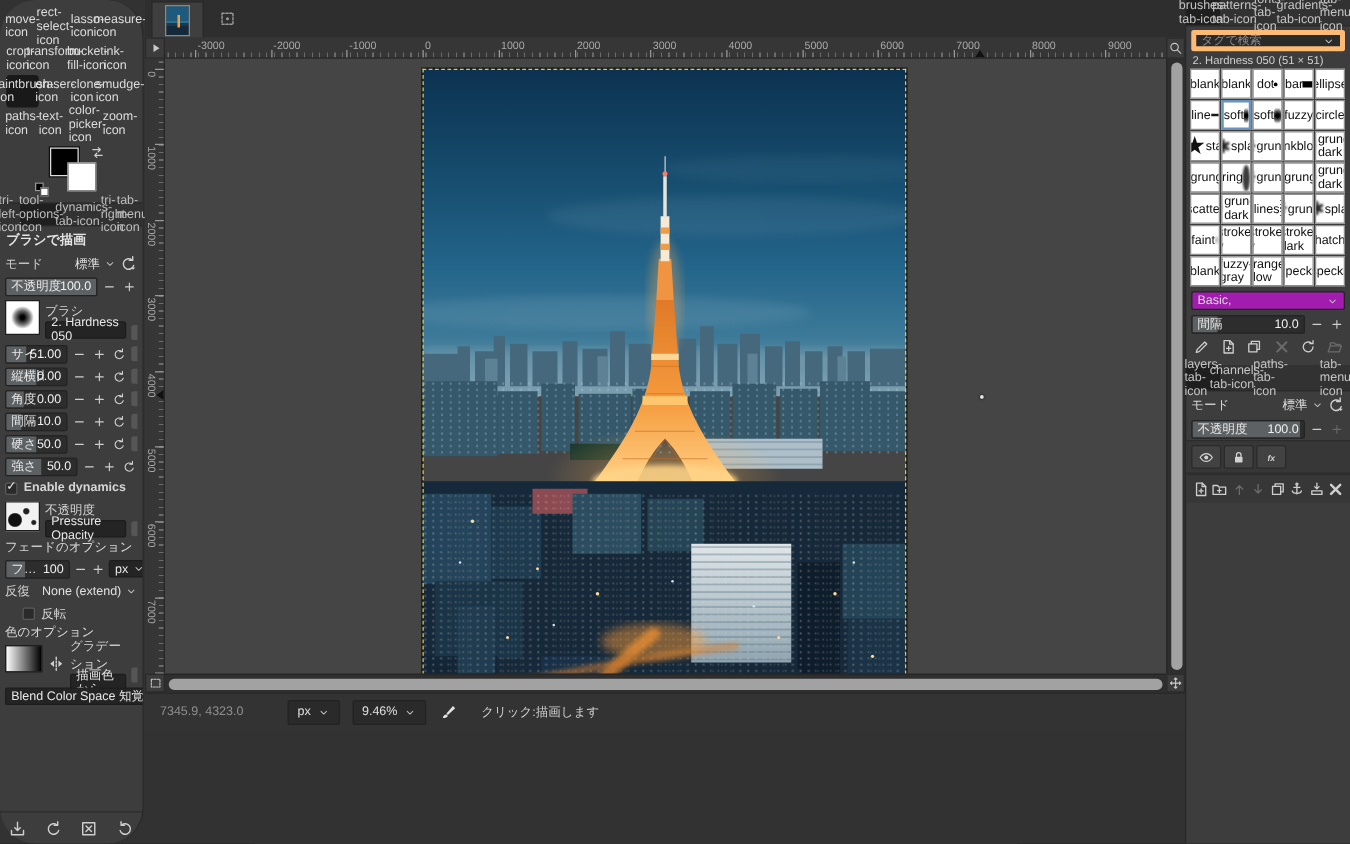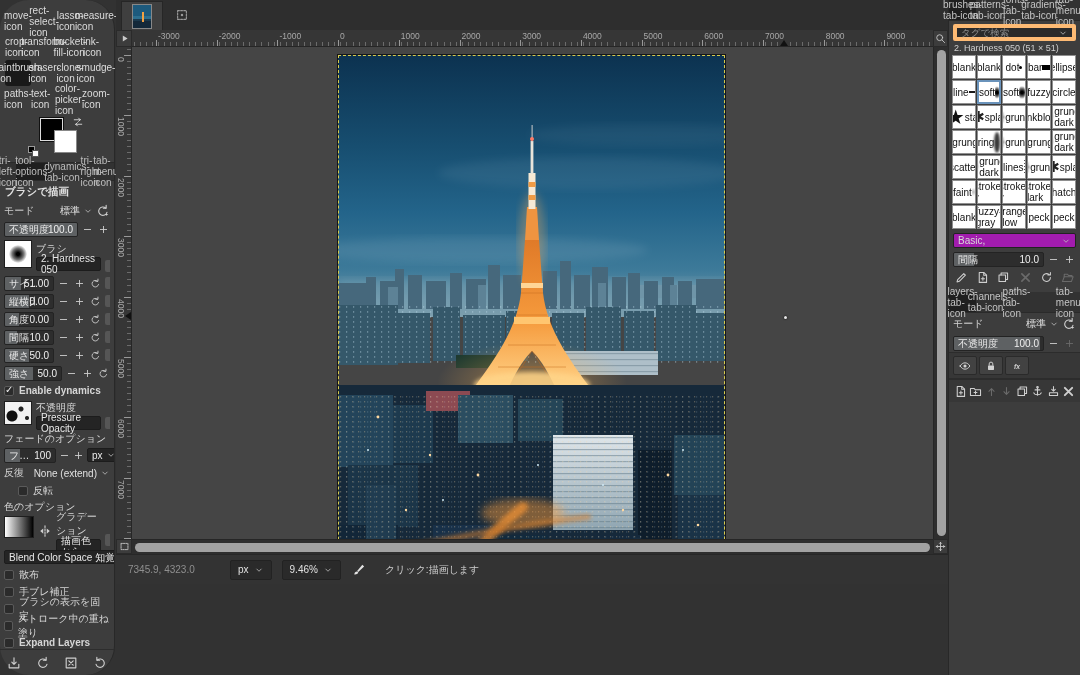--- a/index.html
+++ b/index.html
@@ -455,42 +455,20 @@
         <span class="sliver" style="align-self:flex-end"></span>
       </div>
       <div class="row">
         <span class="valbox grow">
           <span style="white-space:nowrap;overflow:hidden">Blend Color Space 知覚的...</span>
         </span>
         <svg class="ic chev" viewBox="0 0 16 16">
             <path d="M4.5 6.5 8 10l3.5-3.5"></path>
           </svg>
       </div>
-      <div id="to-checks">
-          <div class="chkrow">
-            <span class="chk"></span>
-            <span>散布</span>
-          </div>
-          <div class="chkrow">
-            <span class="chk"></span>
-            <span>手ブレ補正</span>
-          </div>
-          <div class="chkrow">
-            <span class="chk"></span>
-            <span>ブラシの表示を固定</span>
-          </div>
-          <div class="chkrow">
-            <span class="chk"></span>
-            <span>ストローク中の重ね塗り</span>
-          </div>
-          <div class="chkrow">
-            <span class="chk"></span>
-            <span style="font-weight:bold">Expand Layers</span>
-          </div>
-        </div>
     </div>
     <div id="to-footer">
         <span class="tbtn">
           <svg class="ic " viewBox="0 0 16 16">
             <path d="M2.5 9.5v4h11v-4"></path>
             <path d="M8 2v7.5M8 9.5 5.5 7M8 9.5 10.5 7"></path>
           </svg>
         </span>
         <span class="tbtn">
           <svg class="ic " viewBox="0 0 16 16">

